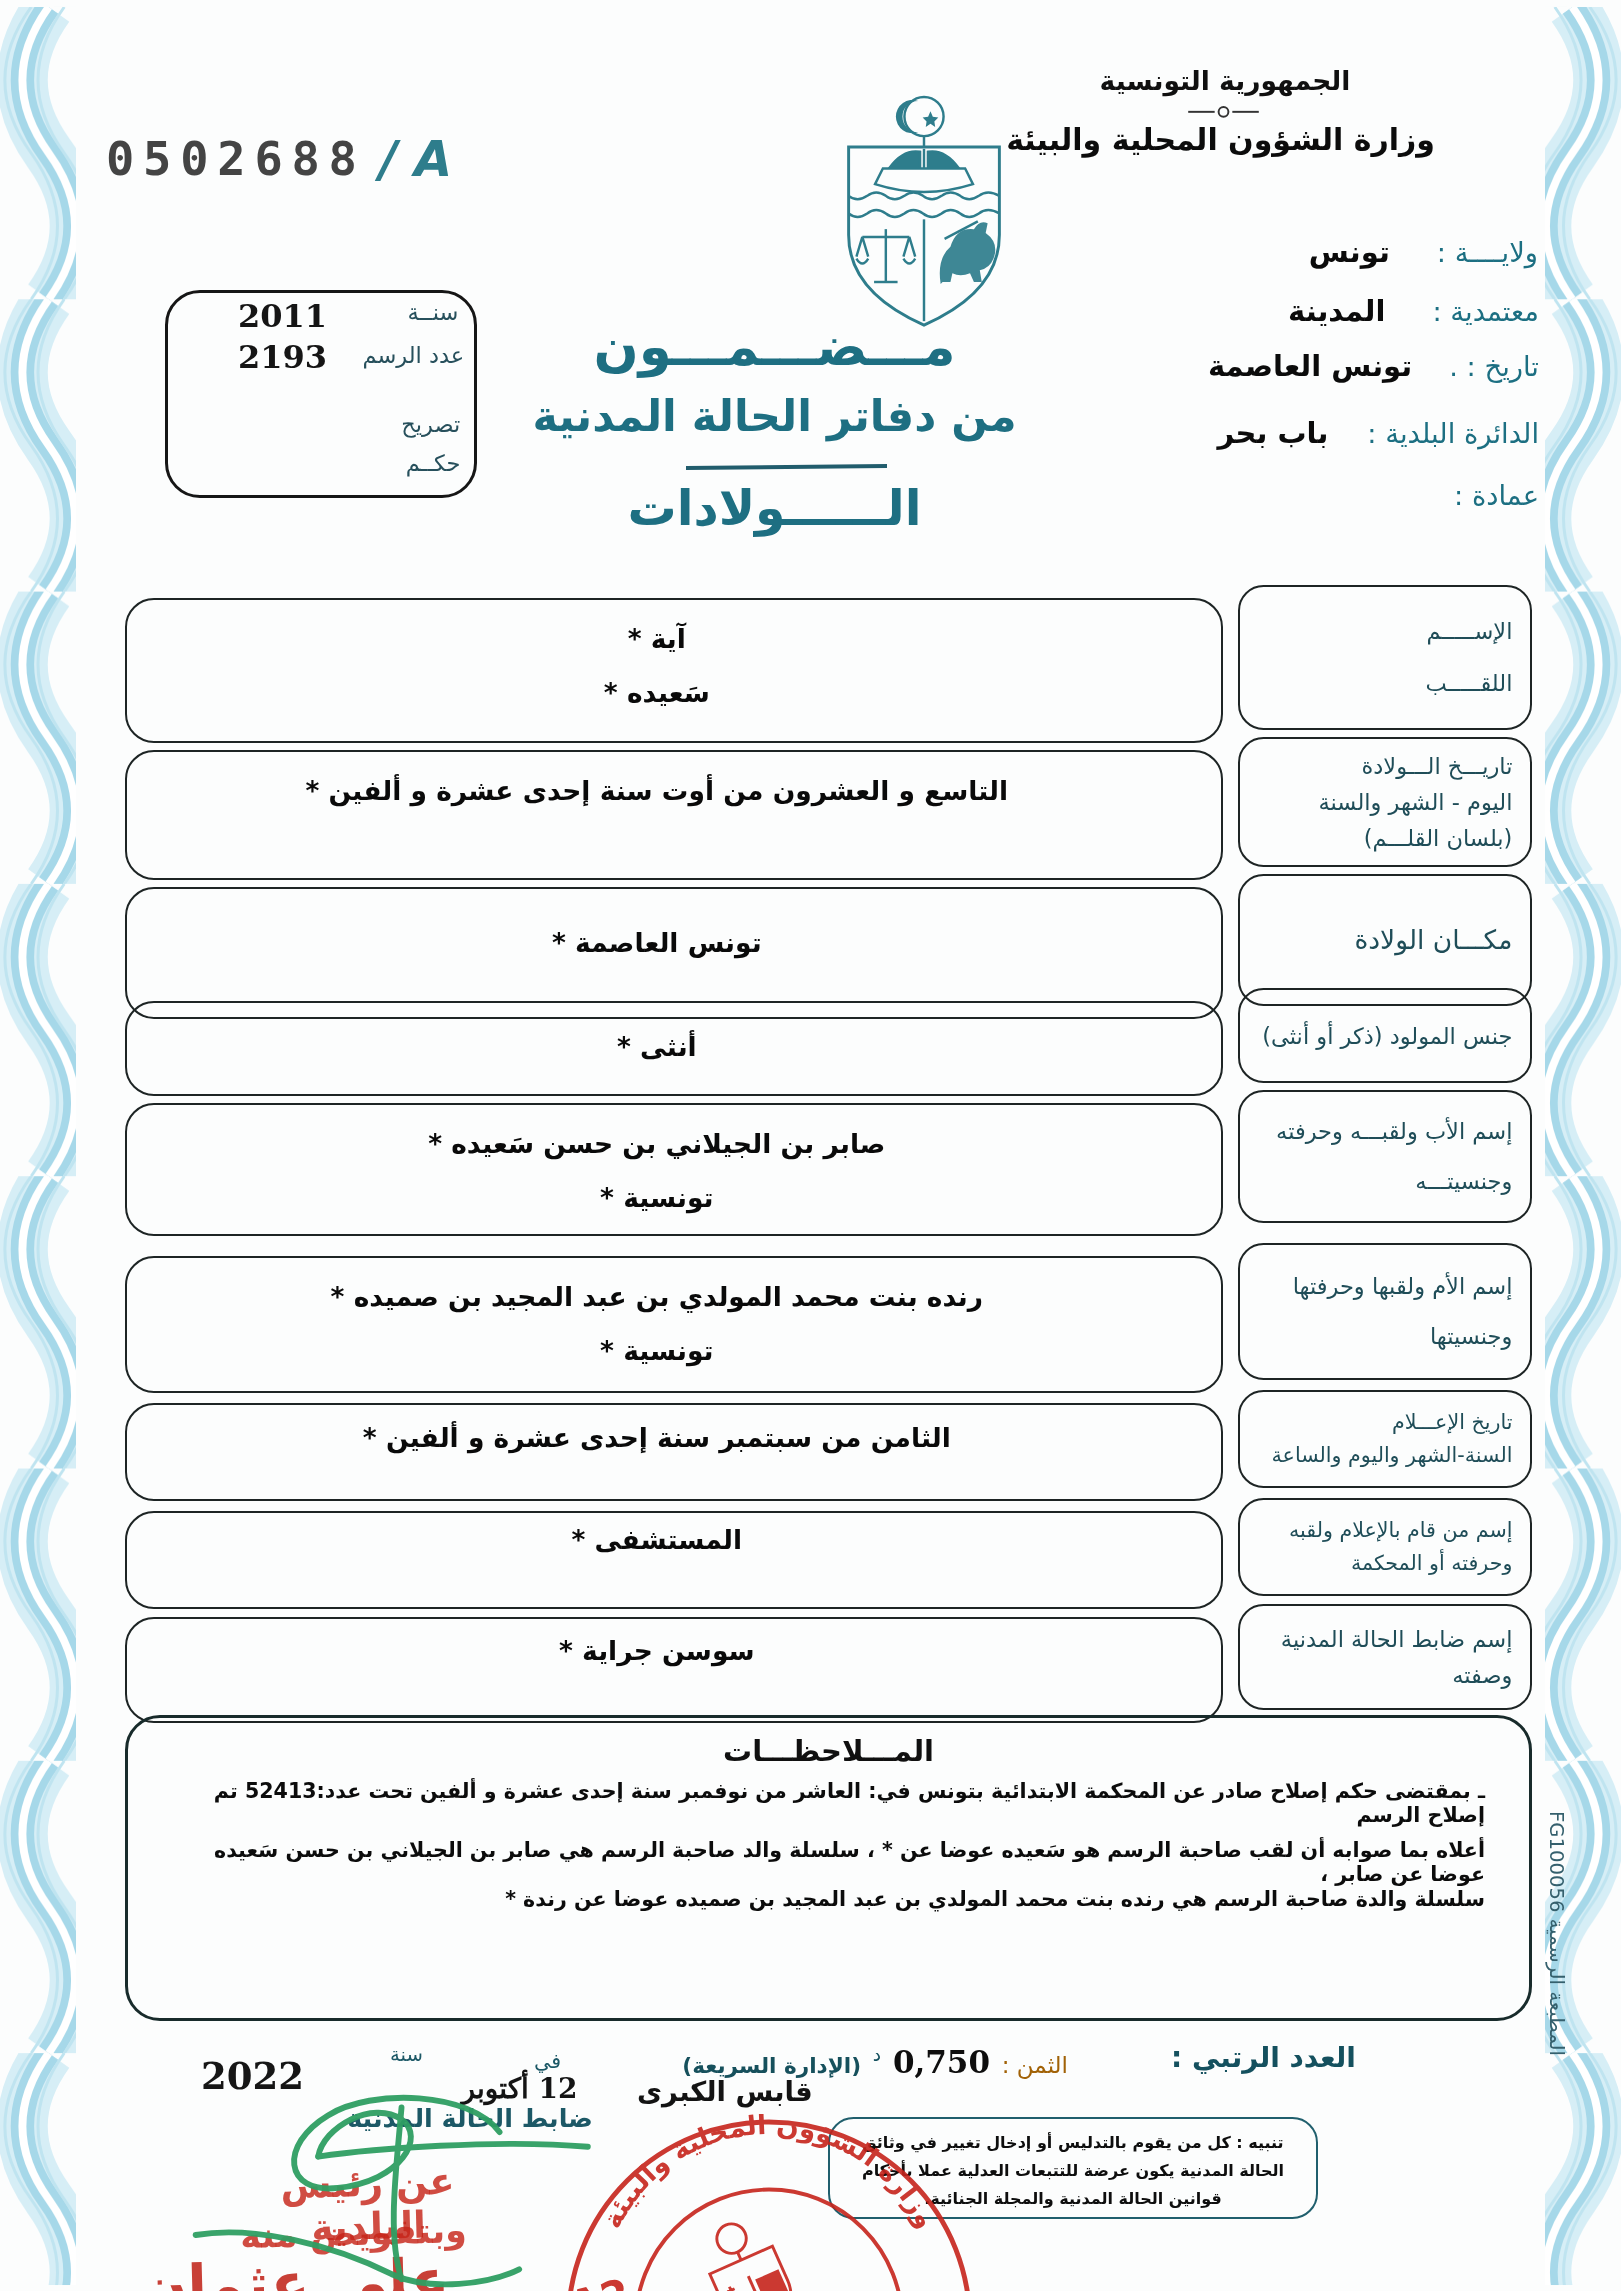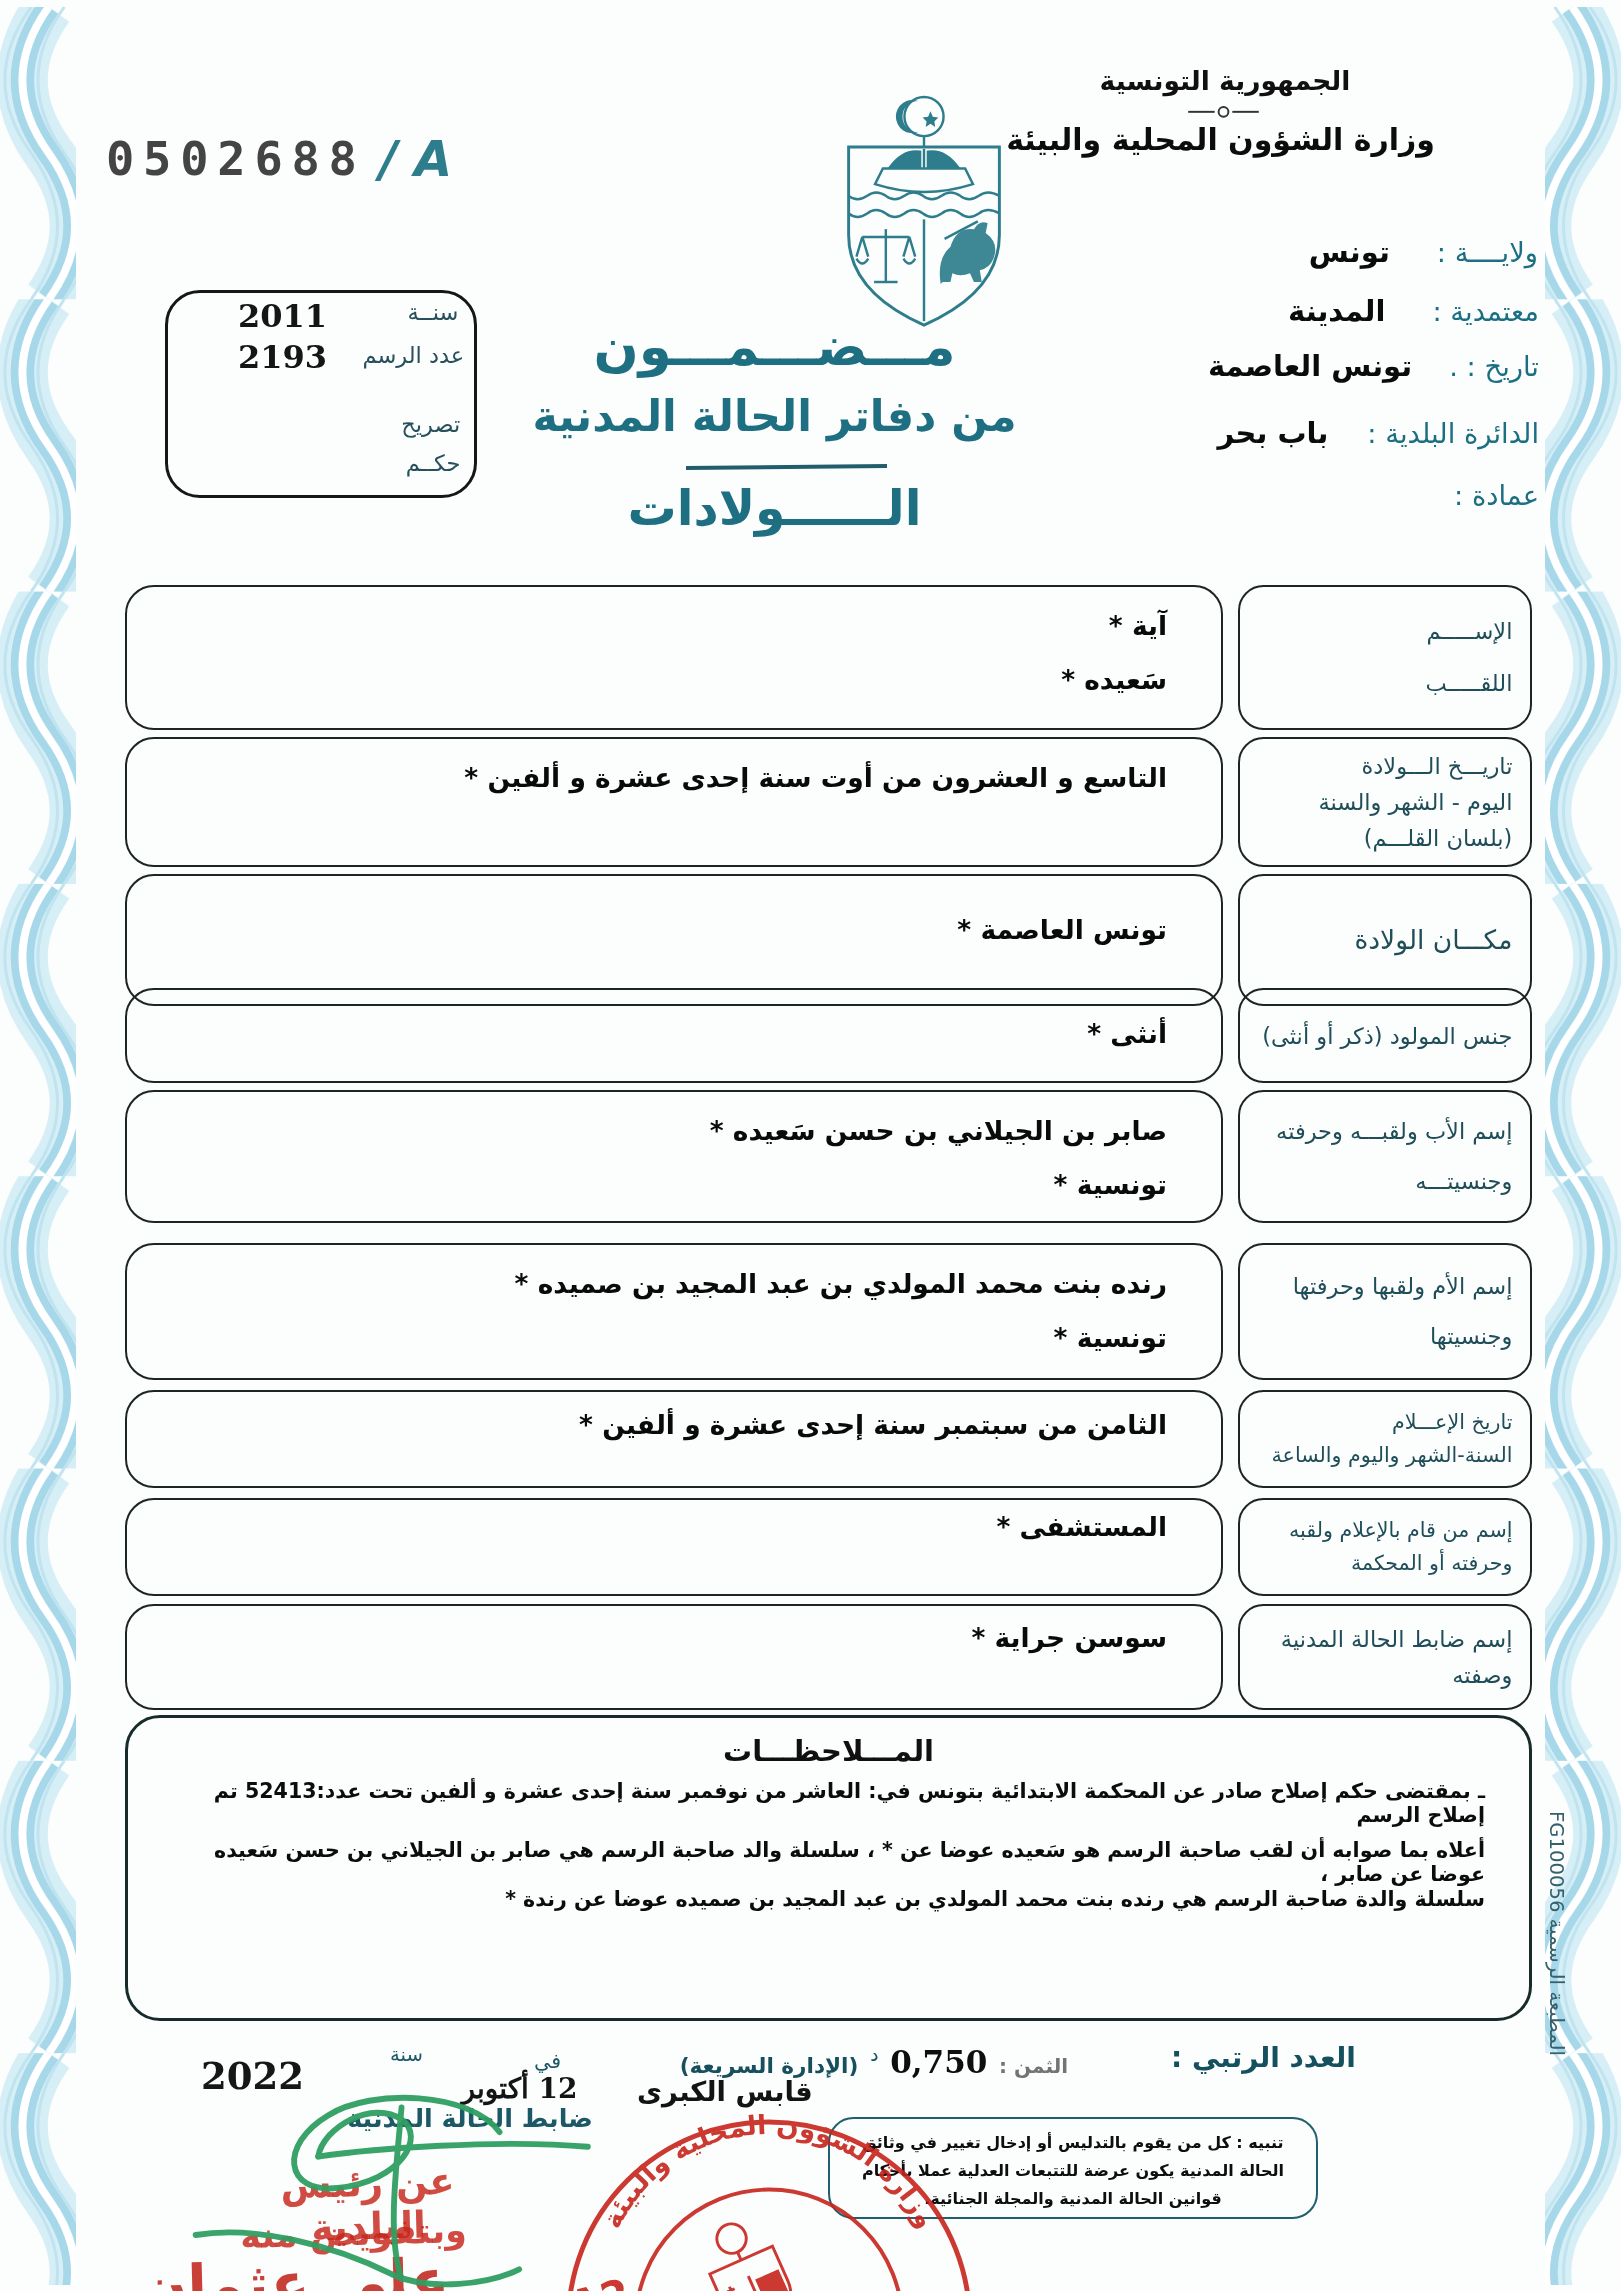--- a/index.html
+++ b/index.html
@@ -29,39 +29,39 @@
   .afield .lbl{color:#1c6f82;font-size:27.4px;}
   .afield .val{font-size:29px;font-weight:bold;color:#0b0b0b;}
   
   .title-block{left:510px;top:316px;width:529px;text-align:center;color:#1e6f82;}
   .title-l1{font-size:53px;font-weight:bold;letter-spacing:2px;}
   .title-l2{font-size:43px;font-weight:bold;margin-top:13.7px;}
   .title-l3{font-size:49px;font-weight:bold;margin-top:39px;}
   .title-underline{left:686px;top:465px;width:201px;height:3.9px;background:#215d6d;transform:rotate(-.5deg);}
   
   .row{left:125px;width:1407px;}
-  .vbox{position:absolute;left:0;top:0;width:1098px;height:100%;border:2.9px solid #1d2424;border-radius:29px;
+  .vbox{position:absolute;left:0;top:13px;width:1098px;height:100%;border:2.9px solid #1d2424;border-radius:29px;
         box-sizing:border-box;padding:11.8px 54px 5.9px 19.6px;font-size:26.5px;font-weight:bold;color:#0a0a0a;
-        line-height:2.05;text-align:right;}
+        line-height:2.05;text-align:center;}
   .lbox{position:absolute;right:0;top:0;width:294px;height:100%;border:2.9px solid #1d2424;border-radius:25.5px;
         box-sizing:border-box;display:flex;align-items:center;padding:3.9px 17.6px 3.9px 9.8px;
         font-size:22.5px;color:#1f4d58;line-height:1.6;text-align:right;}
   
   .notes{left:125px;top:1715px;width:1407px;height:306px;border:3.4px solid #182b2b;border-radius:35px;box-sizing:border-box;}
   .notes-title{left:0;right:0;top:15.7px;text-align:center;font-size:29px;font-weight:bold;color:#101010;
                text-underline-offset:6.9px;}
   .notes-line{right:44px;left:44px;font-size:20.6px;font-weight:bold;color:#0c0c0c;text-align:right;}
   .nl0{top:61px;} .nl1{top:120px;} .nl2{top:169px;}
   
   .vprint{left:1392px;top:1919px;width:323px;height:29px;transform:rotate(90deg);
           font-size:19.6px;color:#35606d;text-align:center;}
   
   .ordinal{left:1171px;top:2041px;font-size:28px;font-weight:bold;color:#14505e;}
   .price{left:617px;top:2044px;width:451px;display:flex;gap:11.8px;align-items:baseline;justify-content:flex-start;}
-  .price .lbl{color:#737373;font-size:20px;font-weight:bold;}
+  .price .lbl{color:#a16207;font-size:23px;font-weight:normal;}
   .price .val{font-family:"DejaVu Serif",serif;font-size:31px;font-weight:bold;color:#0e0e0e;}
   .price .cur{color:#14505e;font-size:18.6px;vertical-align:super;position:relative;top:-11.8px;}
   .price .note{color:#16505c;font-size:21.6px;font-weight:bold;}
   .notice{left:828px;top:2117px;width:490px;height:102px;border:2.9px solid #205f6d;border-radius:25.5px;
           box-sizing:border-box;padding:9.8px 13.7px;font-size:16px;font-weight:bold;color:#0e0e0e;
           text-align:center;line-height:1.75;}
   .place-stamp{left:637px;top:2076px;font-size:27.4px;font-weight:bold;color:#131313;}
   .date-prefix{left:534px;top:2049px;font-size:20.6px;color:#1c5866;}
   .date-value{left:446px;top:2072px;width:147px;font-family:"DejaVu Serif",serif;font-size:28px;font-weight:bold;color:#141414;text-align:center;}
   .officer{left:323px;top:2103px;width:294px;font-size:25.5px;font-weight:bold;color:#1c5866;text-align:center;}

